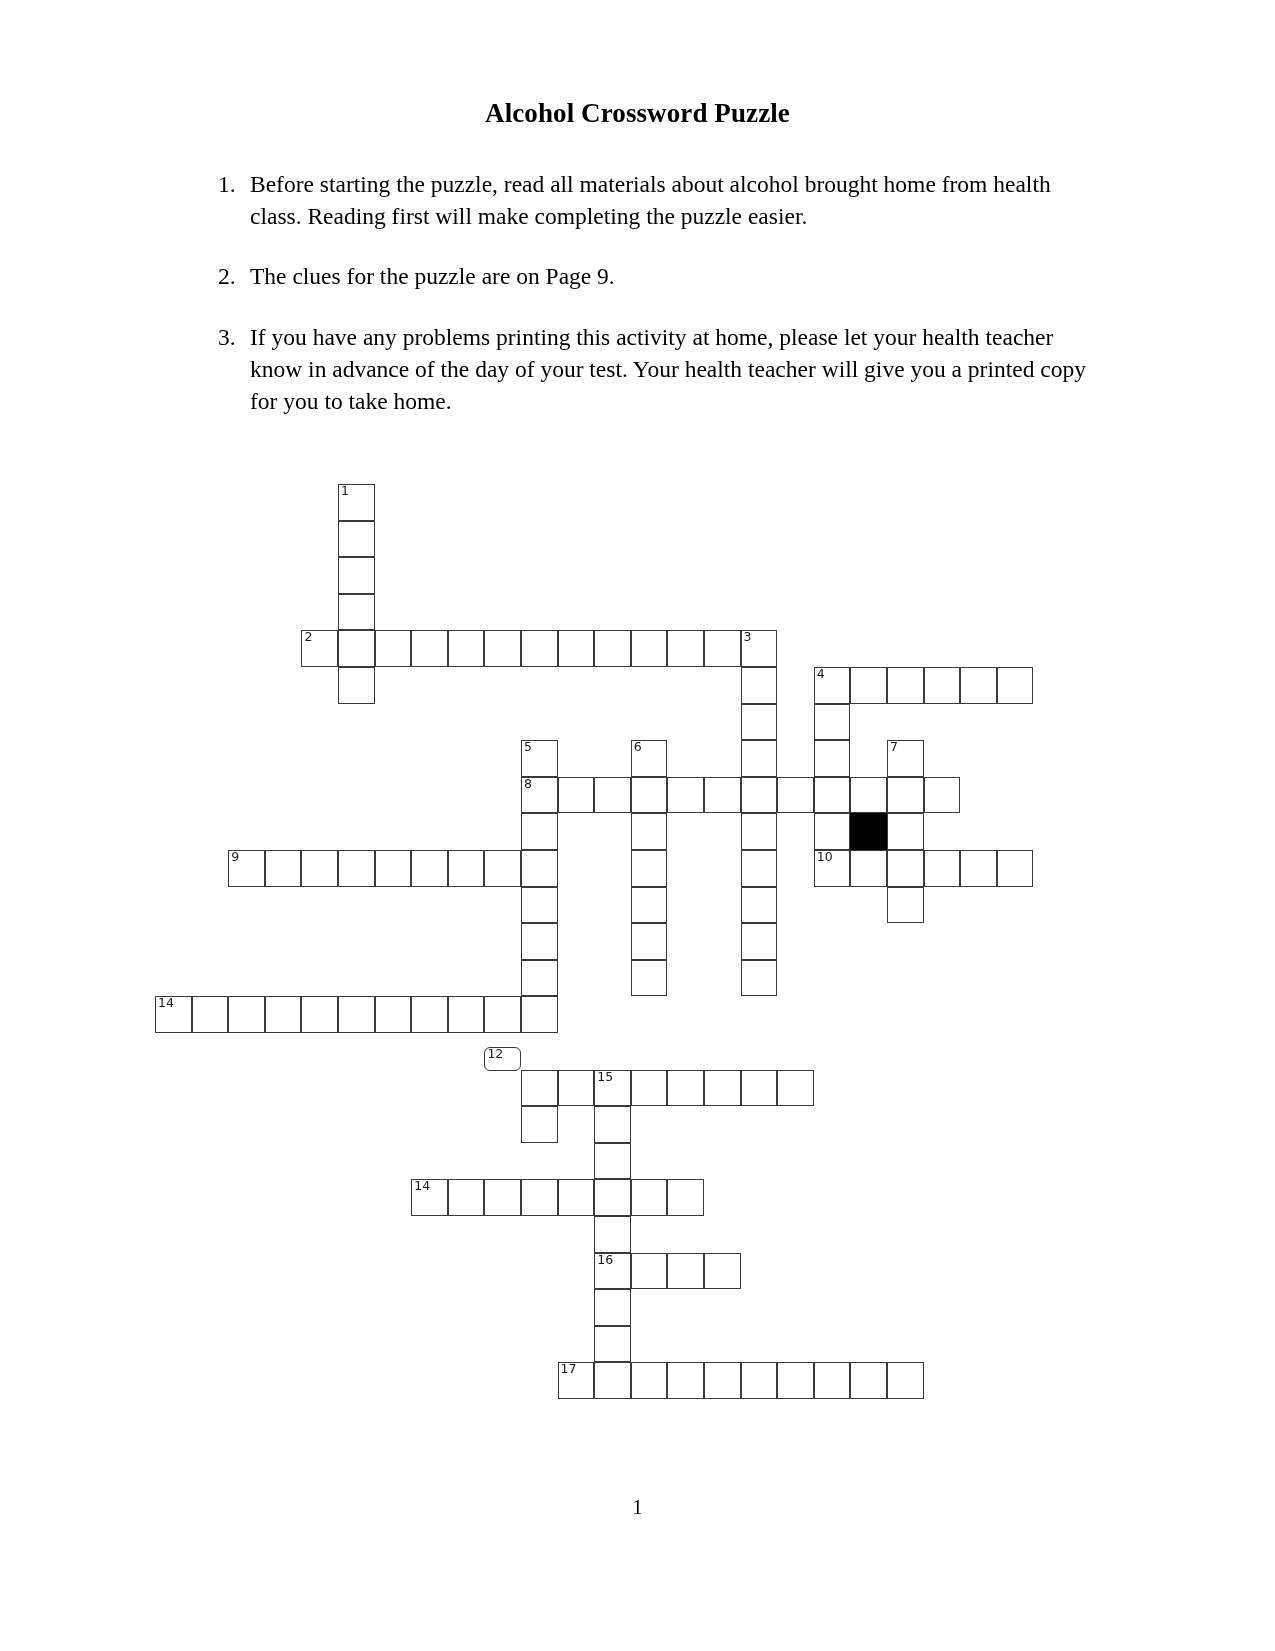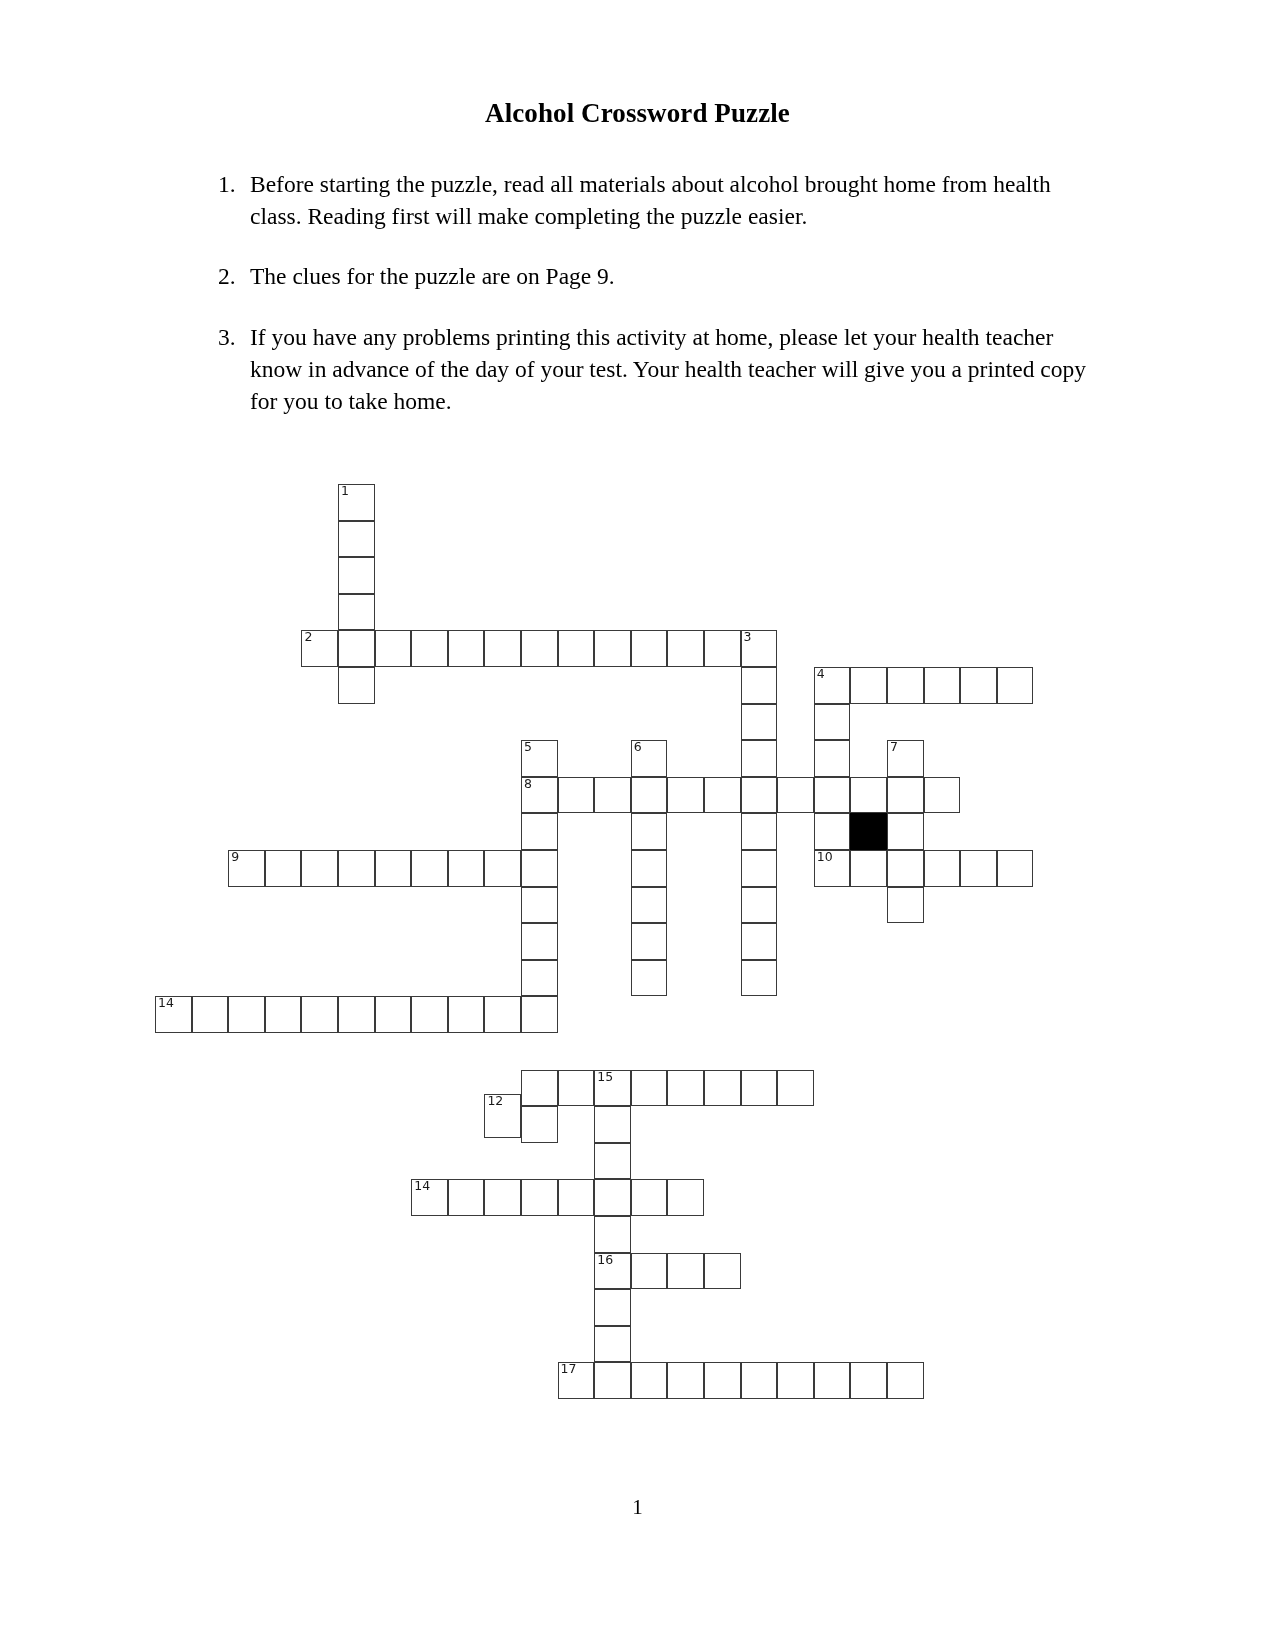--- a/index.html
+++ b/index.html
@@ -230,21 +230,21 @@
       <div class="cw-cell" style="left: 191.6px; top: 996.4px; width: 36.6px; height: 36.6px;"></div>
       <div class="cw-cell" style="left: 228.2px; top: 996.4px; width: 36.6px; height: 36.6px;"></div>
       <div class="cw-cell" style="left: 264.8px; top: 996.4px; width: 36.6px; height: 36.6px;"></div>
       <div class="cw-cell" style="left: 301.4px; top: 996.4px; width: 36.6px; height: 36.6px;"></div>
       <div class="cw-cell" style="left: 338px; top: 996.4px; width: 36.6px; height: 36.6px;"></div>
       <div class="cw-cell" style="left: 374.6px; top: 996.4px; width: 36.6px; height: 36.6px;"></div>
       <div class="cw-cell" style="left: 411.2px; top: 996.4px; width: 36.6px; height: 36.6px;"></div>
       <div class="cw-cell" style="left: 447.8px; top: 996.4px; width: 36.6px; height: 36.6px;"></div>
       <div class="cw-cell" style="left: 484.4px; top: 996.4px; width: 36.6px; height: 36.6px;"></div>
       <div class="cw-cell" style="left: 521px; top: 996.4px; width: 36.6px; height: 36.6px;"></div>
-      <div class="cw-cell" style="left: 484.4px; top: 1094px; width: 36.6px; height: 44px;">
+      <div class="cw-cell" style="left: 484.4px; top: 1047px; width: 36.6px; height: 24px; border-radius: 6px;">
         <span class="cw-num">12</span>
       </div>
       <div class="cw-cell" style="left: 521px; top: 1069.6px; width: 36.6px; height: 36.6px;"></div>
       <div class="cw-cell" style="left: 557.6px; top: 1069.6px; width: 36.6px; height: 36.6px;"></div>
       <div class="cw-cell" style="left: 594.2px; top: 1069.6px; width: 36.6px; height: 36.6px;">
         <span class="cw-num">15</span>
       </div>
       <div class="cw-cell" style="left: 630.8px; top: 1069.6px; width: 36.6px; height: 36.6px;"></div>
       <div class="cw-cell" style="left: 667.4px; top: 1069.6px; width: 36.6px; height: 36.6px;"></div>
       <div class="cw-cell" style="left: 704px; top: 1069.6px; width: 36.6px; height: 36.6px;"></div>

